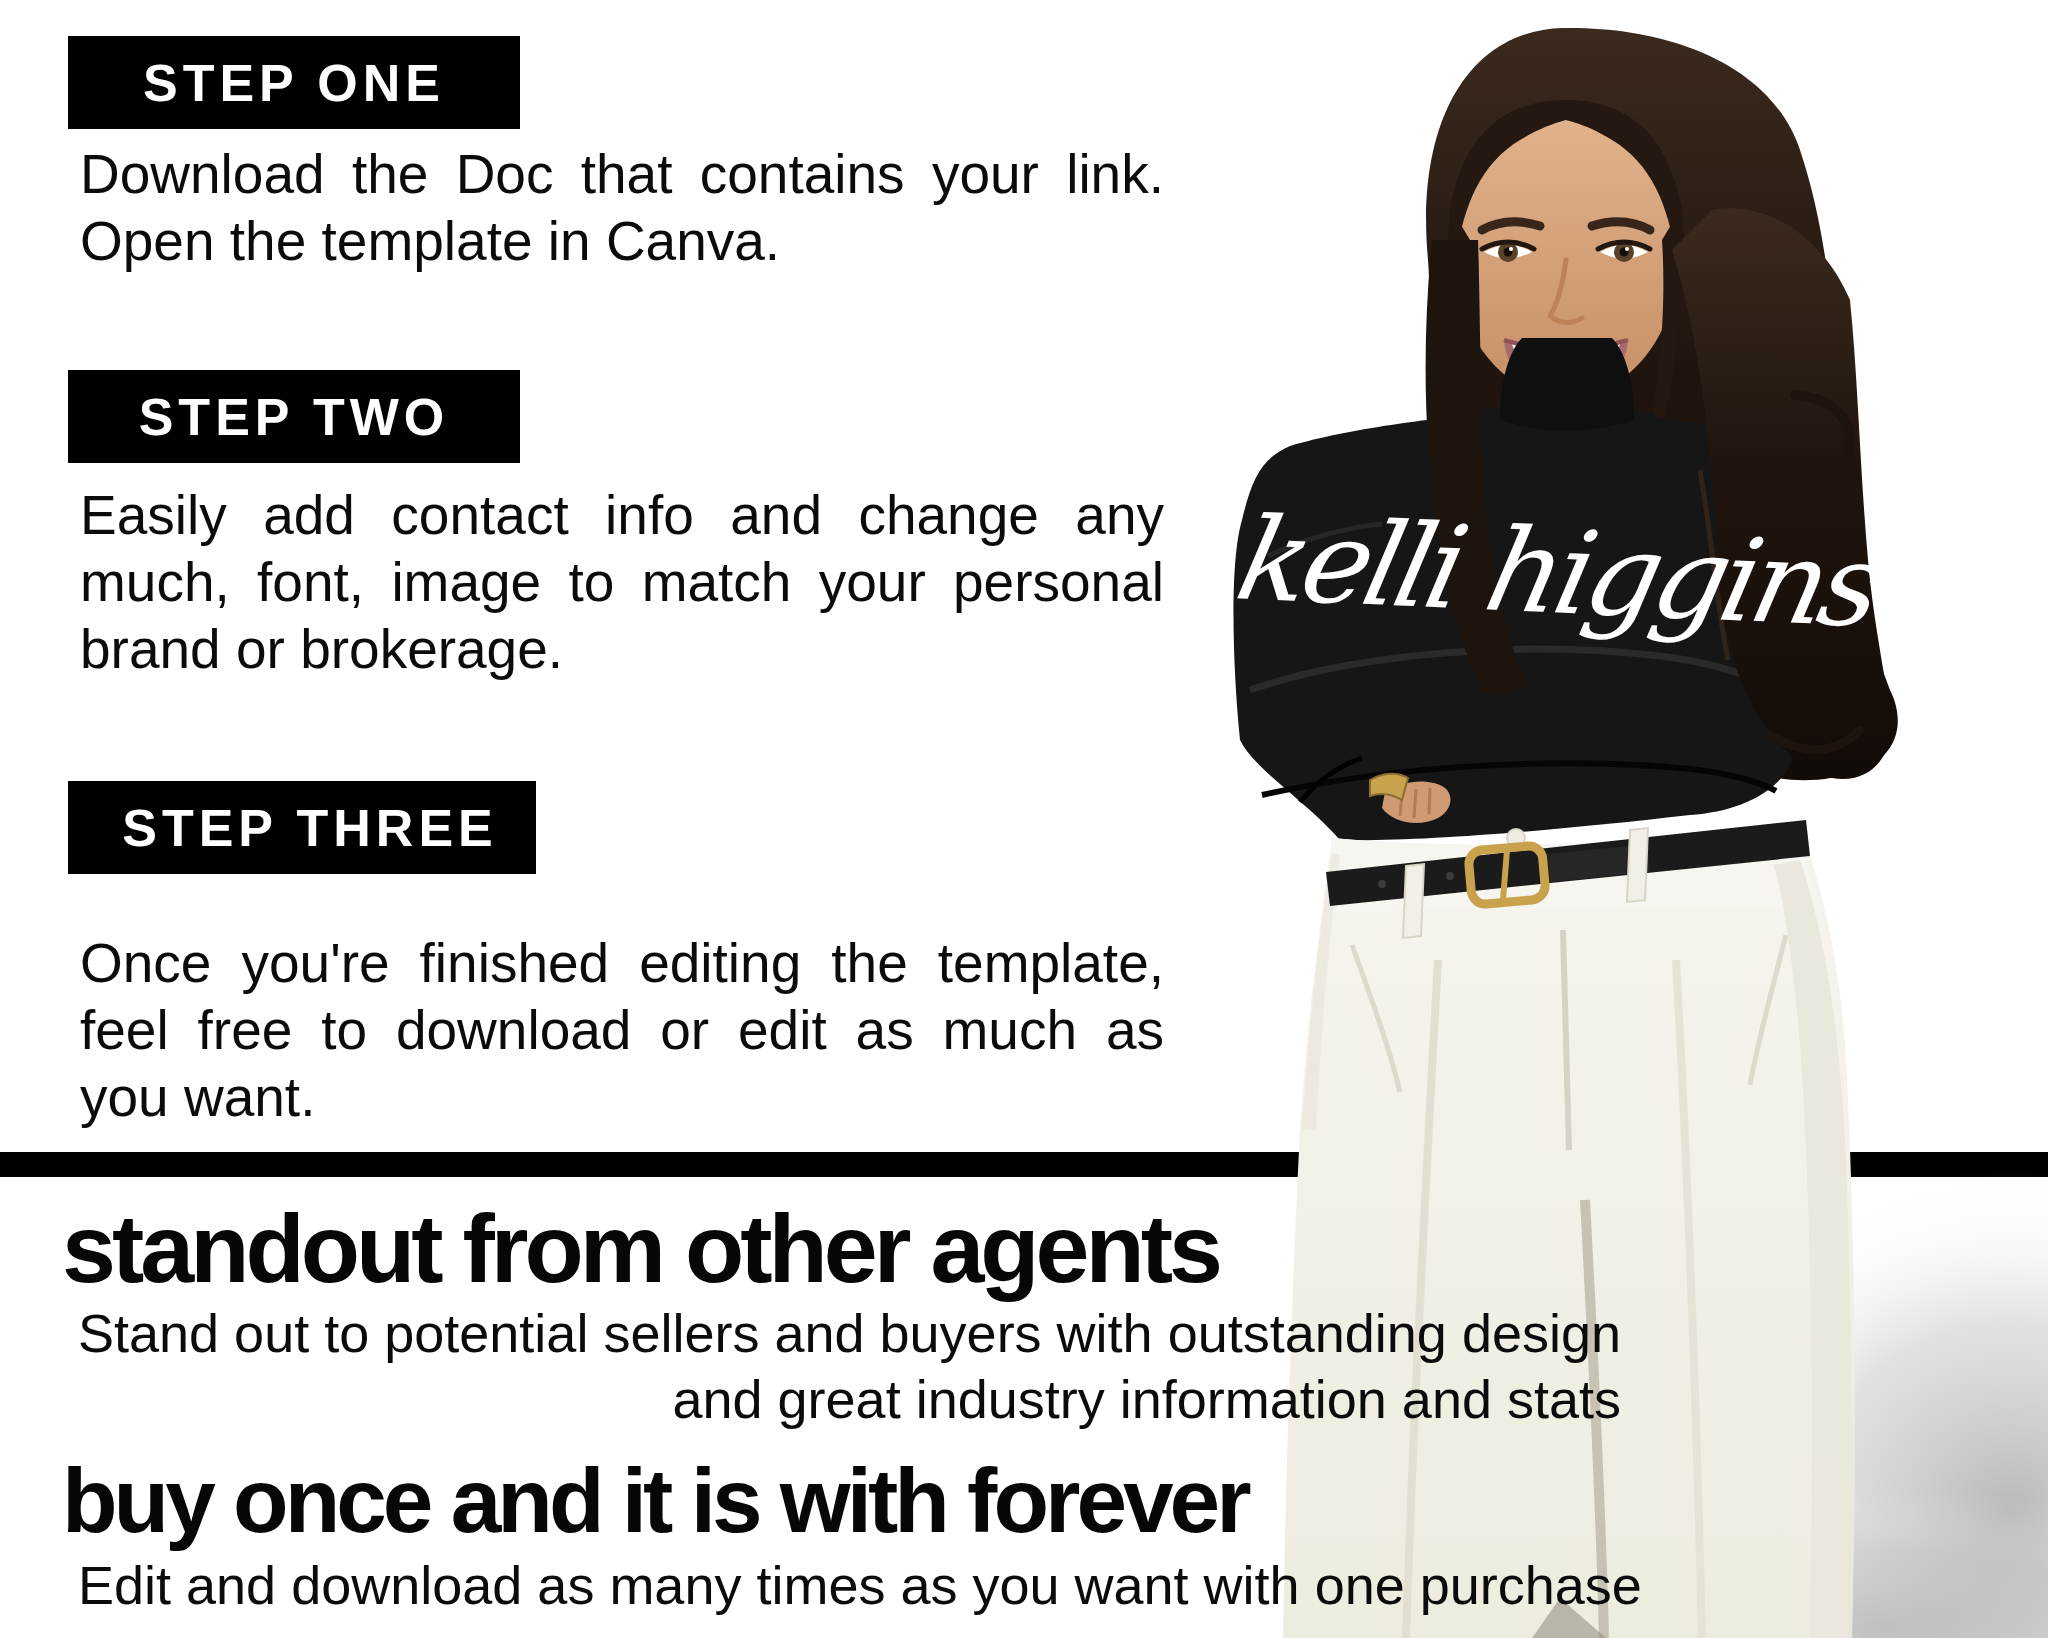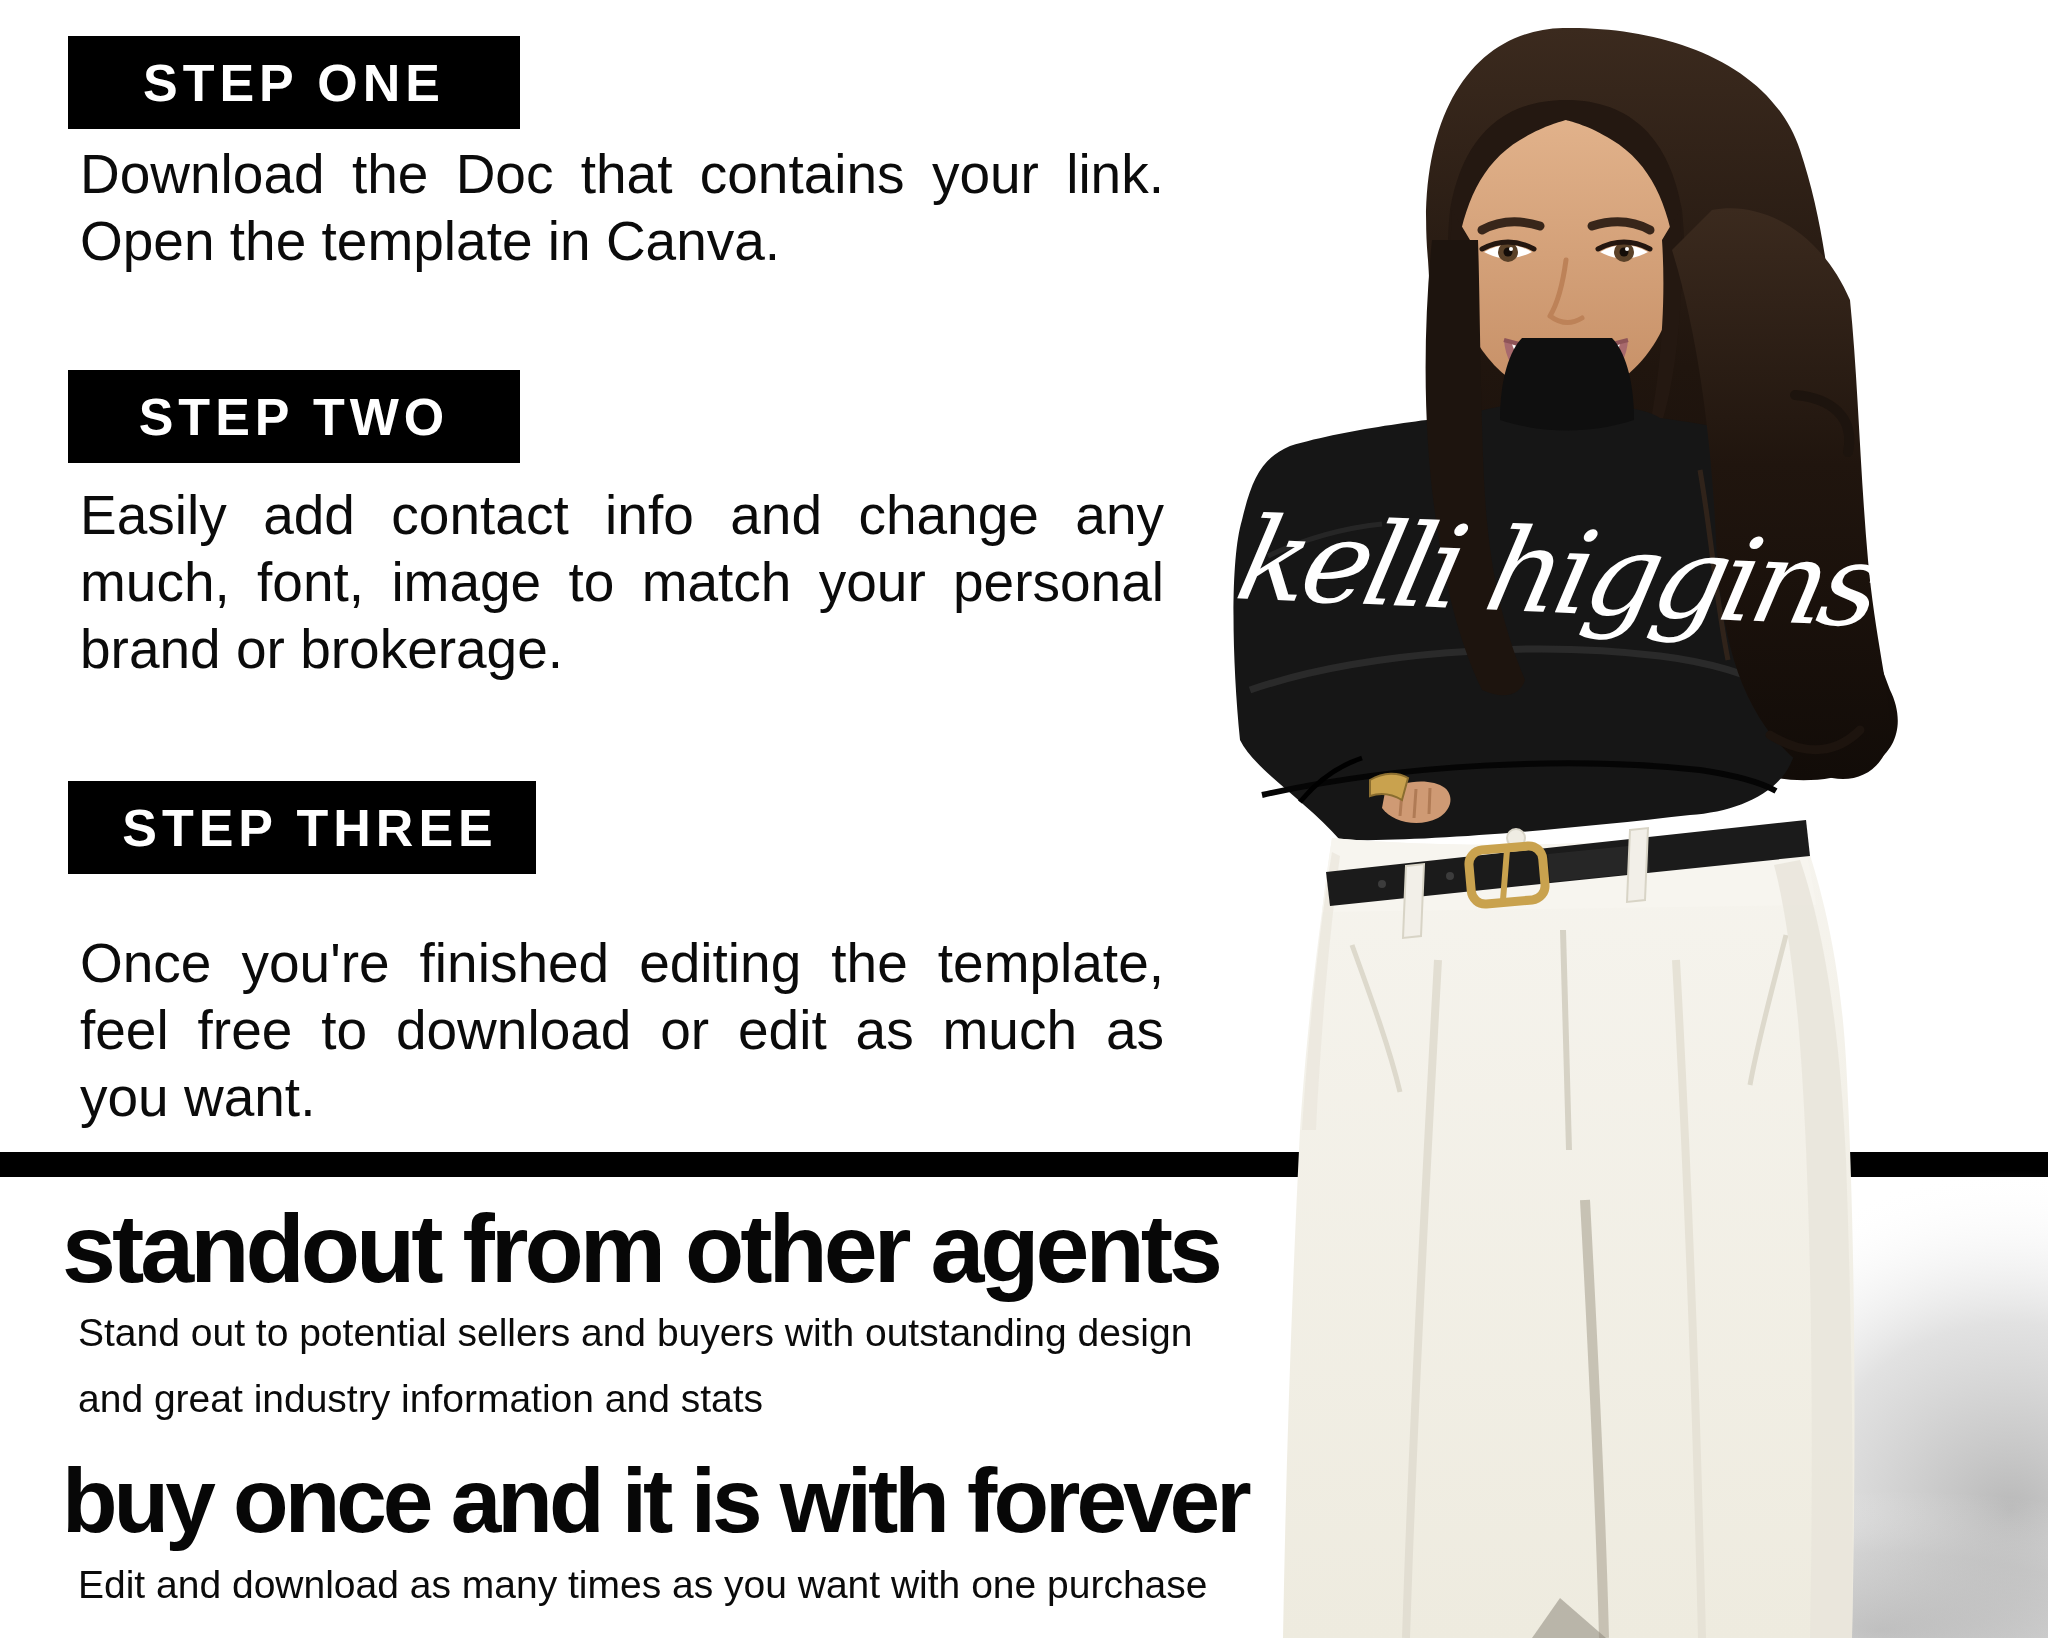--- a/index.html
+++ b/index.html
@@ -38,21 +38,21 @@
   .tl-j{text-align:justify;text-align-last:justify;}
   
   .headline{
     position:absolute;left:62px;z-index:5;color:#070707;font-weight:700;
     line-height:1;letter-spacing:-4px;white-space:nowrap;
   }
   .headline-1{top:1200px;font-size:97px;}
   .headline-2{top:1455px;font-size:91px;}
   .subtext{
     position:absolute;left:66px;z-index:5;color:#0b0b0b;
-    font-size:39px;line-height:66px;white-space:nowrap;
+    font-size:54px;line-height:66px;white-space:nowrap;text-align:right;
   }
   .subtext-1{top:1300px;}
   .subtext-2{top:1552px;}
 </style>
 </head>
 <body>
 
 <div id="canvas">
 
   <div class="divider-bar"></div>

